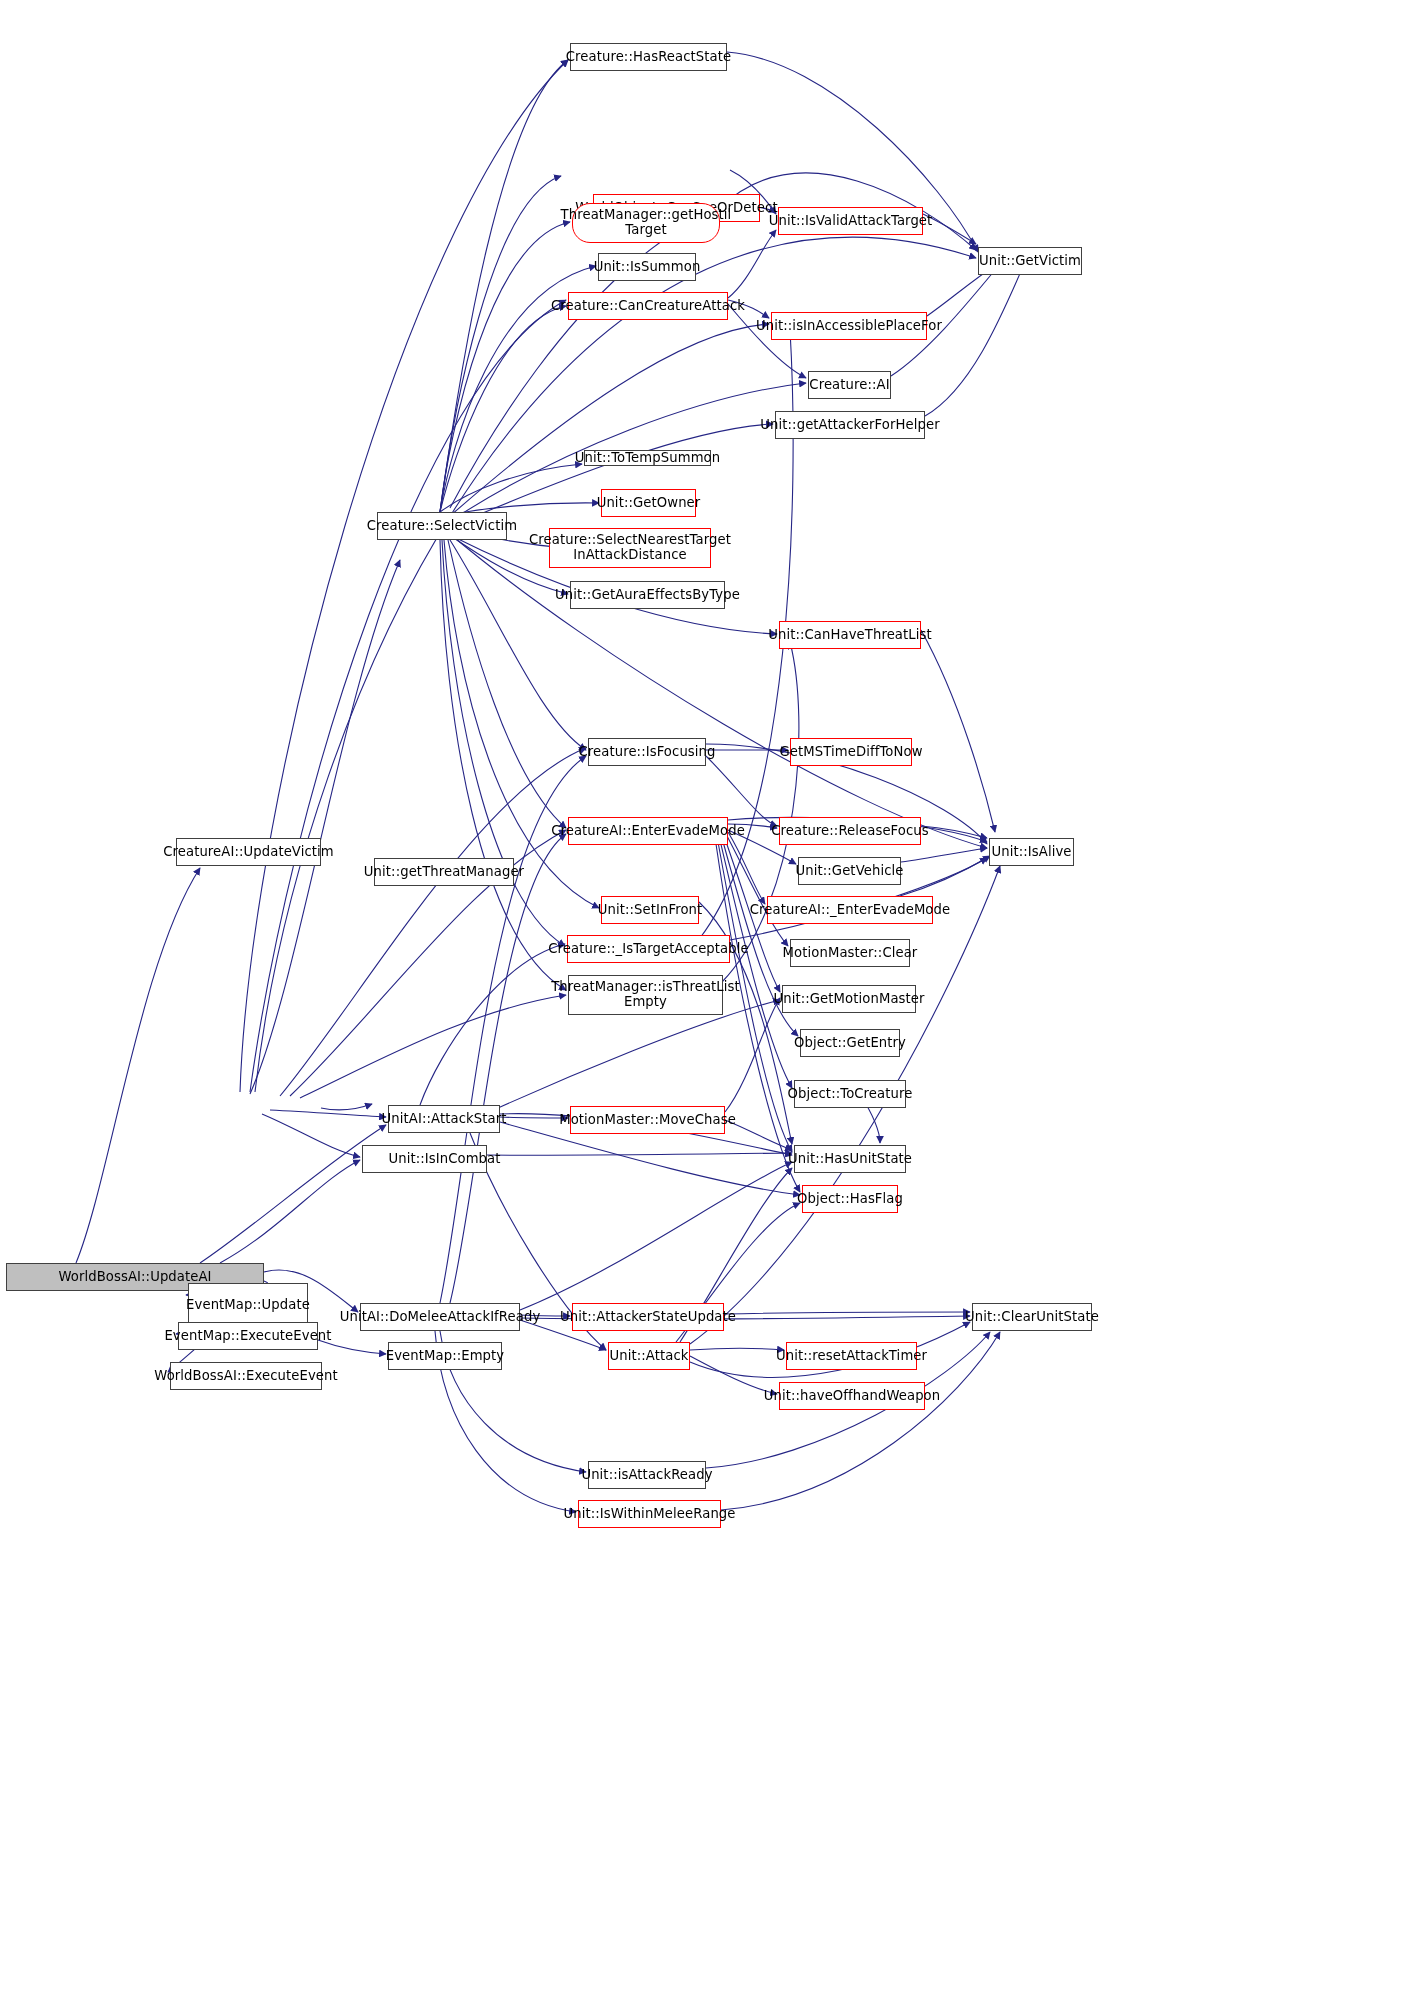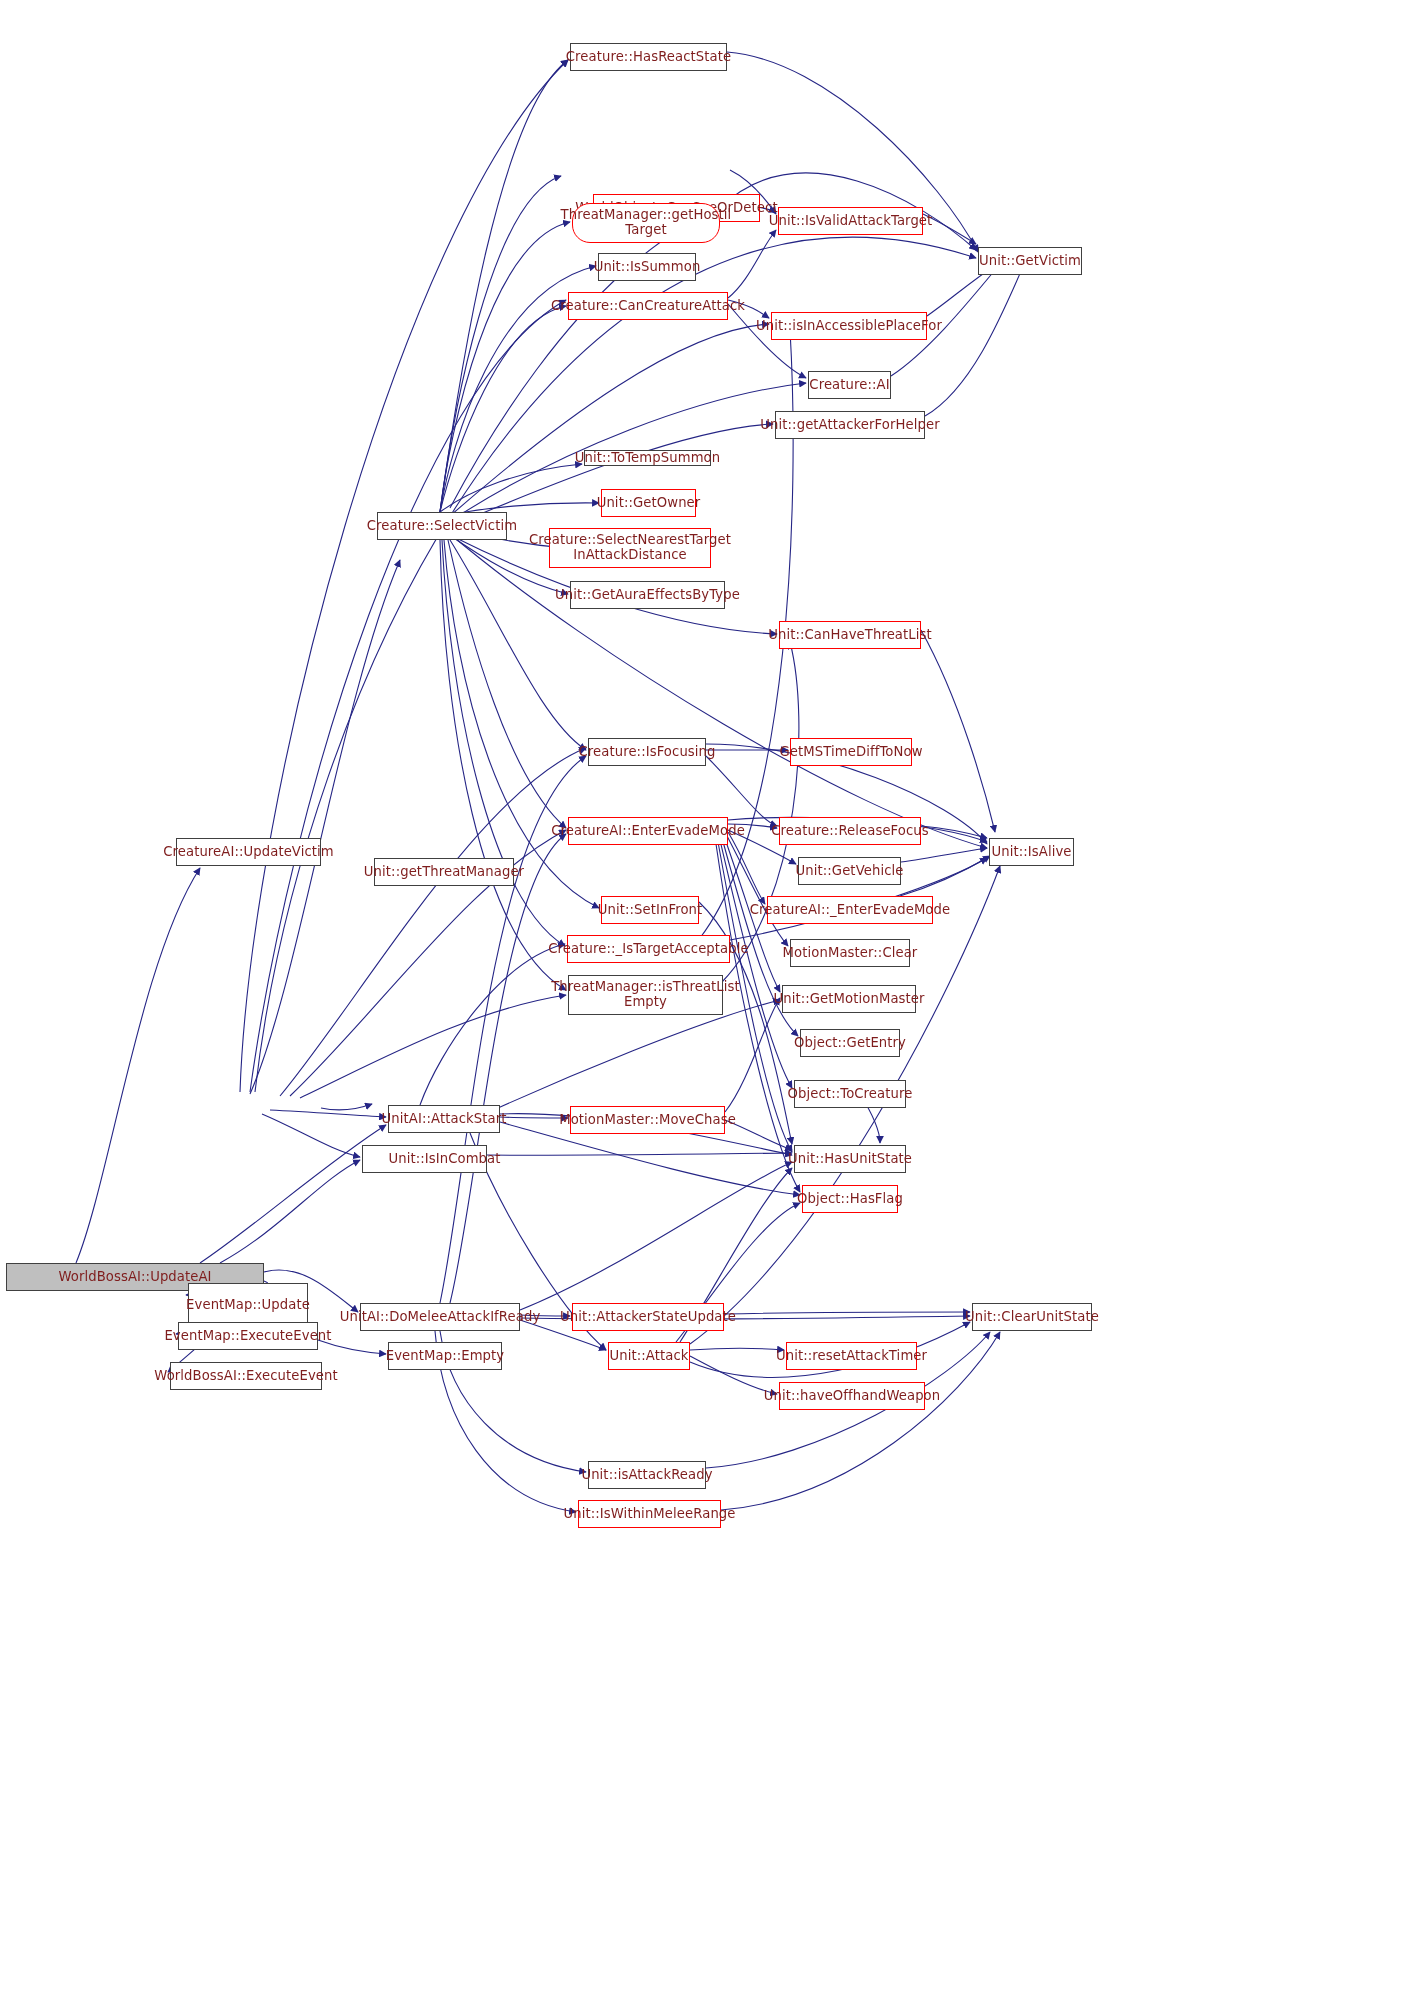--- a/index.html
+++ b/index.html
@@ -25,21 +25,21 @@
   }
   .node {
     position: absolute;
     box-sizing: border-box;
     display: flex;
     align-items: center;
     justify-content: center;
     text-align: center;
     background: #ffffff;
     border: 1px solid #404040;
-    color: #7f1d1d;
+    color: #000000;
     font-size: 13.2px;
     line-height: 1.12;
     letter-spacing: 0.1px;
     white-space: pre-line;
     padding: 0 4px;
     z-index: 5;
   }
   .node.red {
     border-color: #ff0000;
   }

